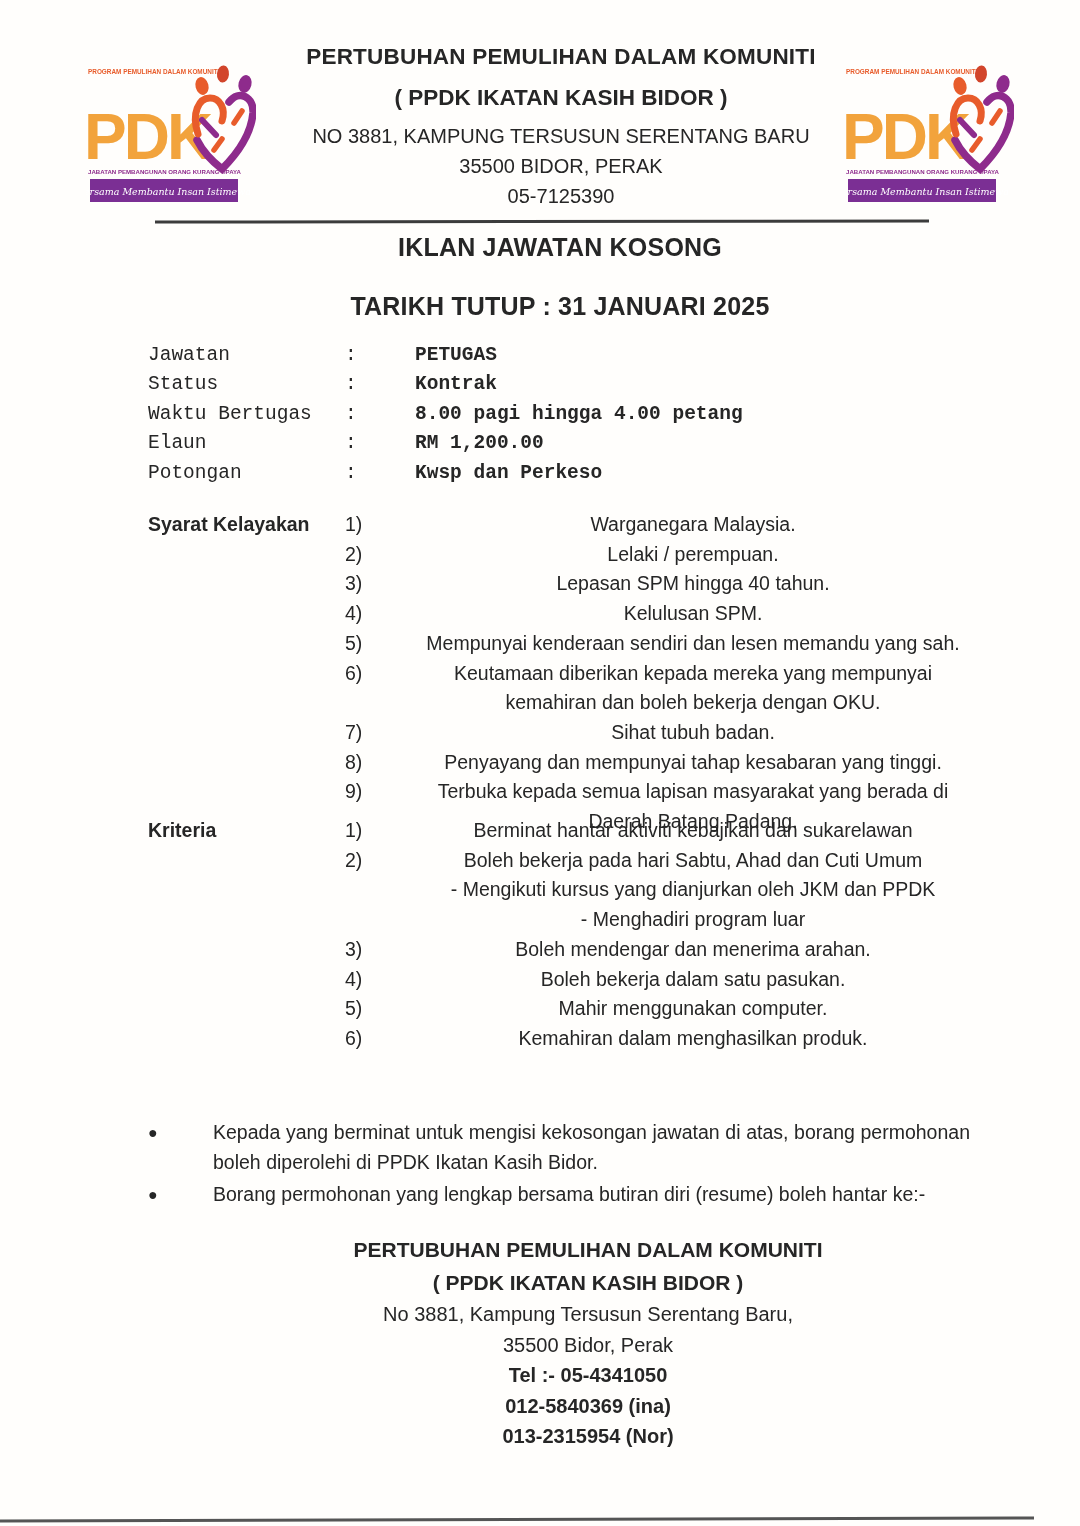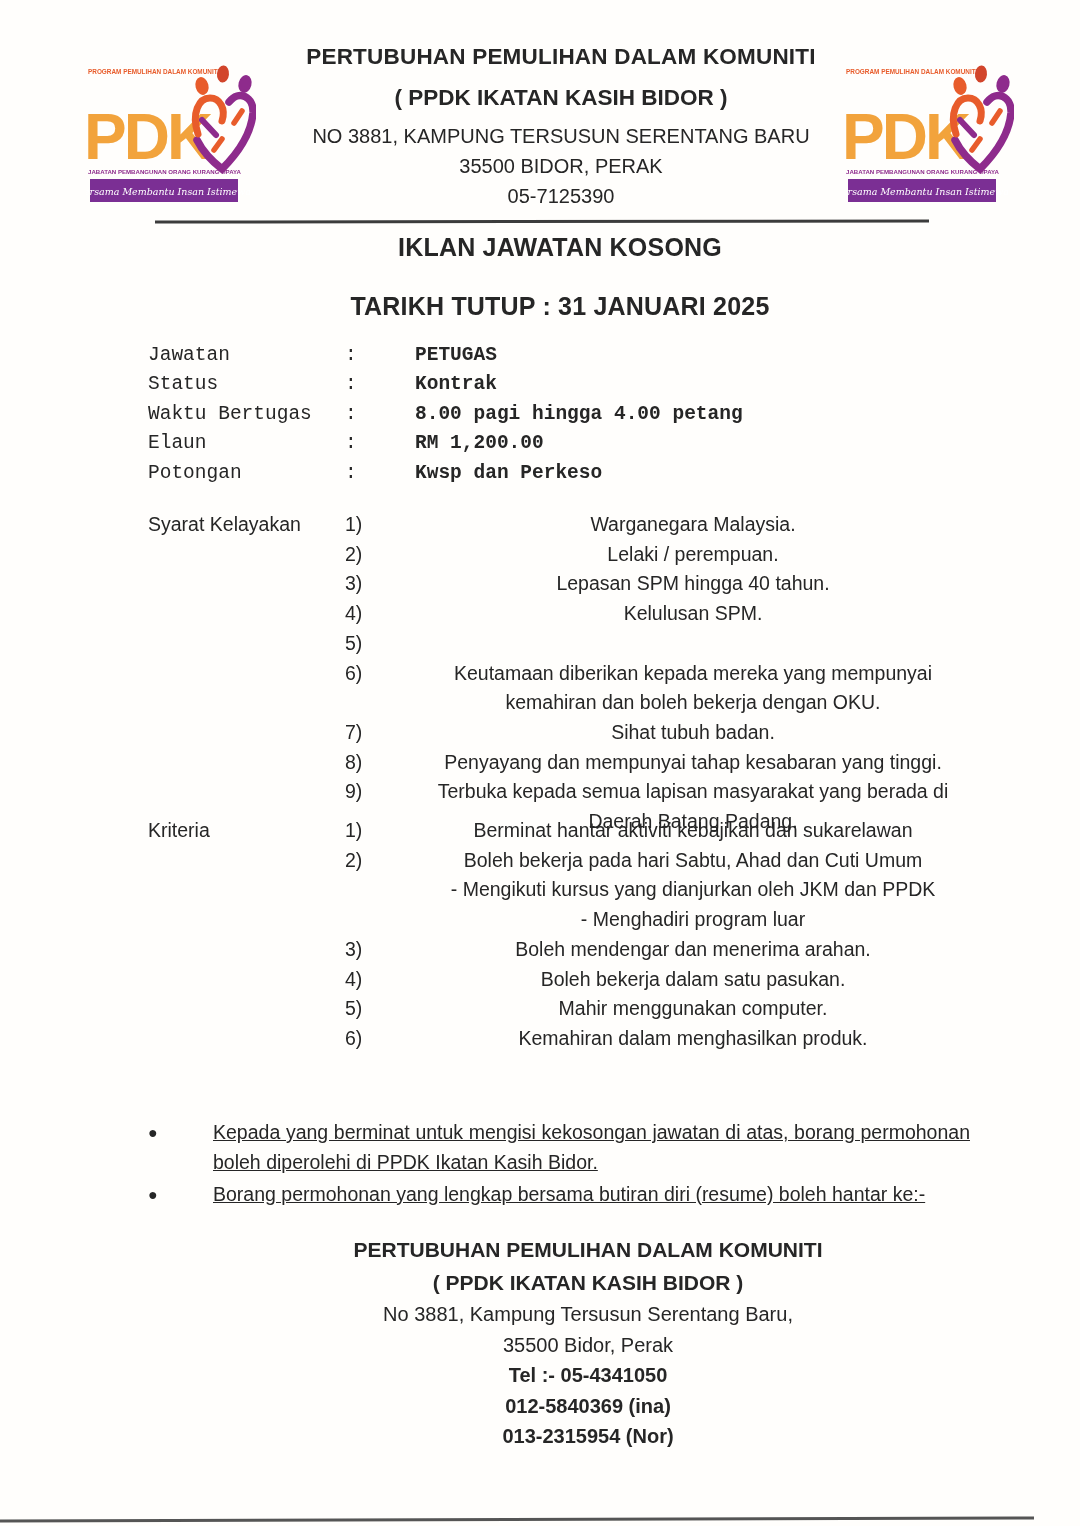--- a/index.html
+++ b/index.html
@@ -28,30 +28,30 @@
   
   .details{position:absolute;top:341px;left:148px;width:830px;font-size:19.5px;font-family:Liberation Mono, monospace;}
   .detail-row{display:flex;line-height:29.4px;}
   .detail-label{flex:0 0 197px;}
   .detail-colon{flex:0 0 70px;}
   .detail-value{flex:1;font-weight:bold;}
   
   .section{position:absolute;left:148px;width:830px;display:flex;align-items:flex-start;font-size:19.5px;}
   .section-syarat{top:510px;}
   .section-kriteria{top:816px;}
-  .section-heading{flex:0 0 197px;font-weight:normal;line-height:29.7px;}
+  .section-heading{flex:0 0 197px;font-weight:bold;line-height:29.7px;}
   .num-list{flex:1;}
   .li{display:flex;line-height:29.7px;}
   .li-num{flex:0 0 70px;}
   .li-text{flex:1;max-width:556px;text-align:center;}
   
   .notes{position:absolute;top:1117px;left:148px;width:822px;font-size:19.5px;}
   .note{display:flex;line-height:30px;margin-bottom:2px;}
   .note-bullet{flex:0 0 65px;font-size:16px;padding-top:1px;}
-  .note-text{flex:1;text-decoration:underline;}
+  .note-text{flex:1;}
   .note-text.justify{text-align:justify;}
   
   .footer{position:absolute;top:1233px;left:238px;width:700px;text-align:center;}
   .f-line{line-height:30.5px;font-size:20px;}
   .f-bold{font-weight:bold;}
   .f-line.big{font-size:21px;line-height:33px;}
   
   .scan-line{position:absolute;bottom:6px;left:0;width:1034px;height:2.5px;background:#555;transform:rotate(-0.18deg);}
   
   .logo svg{display:block;}
@@ -164,20 +164,21 @@
       <div class="li">
         <div class="li-num">3)</div>
         <div class="li-text">Lepasan SPM hingga 40 tahun.</div>
       </div>
       <div class="li">
         <div class="li-num">4)</div>
         <div class="li-text">Kelulusan SPM.</div>
       </div>
       <div class="li">
         <div class="li-num">5)</div>
+        <div class="li-text">Mempunyai kenderaan sendiri dan lesen memandu yang sah.</div>
       </div>
       <div class="li">
         <div class="li-num">6)</div>
         <div class="li-text">Keutamaan diberikan kepada mereka yang mempunyai kemahiran dan boleh bekerja dengan OKU.</div>
       </div>
       <div class="li">
         <div class="li-num">7)</div>
         <div class="li-text">Sihat tubuh badan.</div>
       </div>
       <div class="li">

